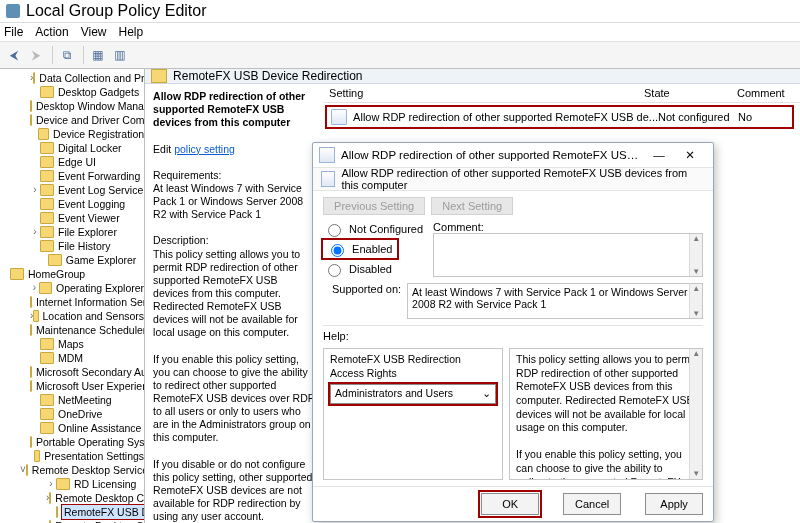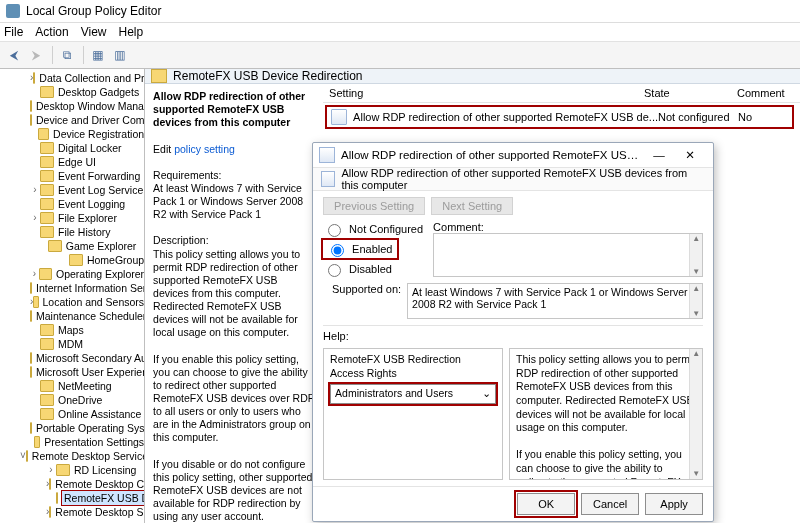--- a/index.html
+++ b/index.html
@@ -1,36 +1,36 @@
 <!DOCTYPE html>
 <html><head>
 <meta charset="utf-8">
 <style>
   html,body{margin:0;padding:0;font-family:"Segoe UI",Tahoma,sans-serif;font-size:11px;color:#000;background:#fff;width:800px;height:523px;overflow:hidden}
-  .titlebar{display:flex;align-items:center;height:22px;background:#fff;border-bottom:1px solid #ddd;padding-left:6px;font-size:12px}
+  .titlebar{display:flex;align-items:center;height:22px;background:#fff;border-bottom:1px solid #ddd;padding-left:6px;font-size:16px}
   .titlebar .ticon{width:14px;height:14px;background:#5e8fb5;margin-right:6px;border-radius:2px}
   .menubar{display:flex;align-items:center;height:18px;padding-left:4px;font-size:12px;background:#fff}
   .menubar span{margin-right:12px}
   .toolbar{display:flex;align-items:center;height:26px;background:#f5f5f5;border-top:1px solid #e2e2e2;border-bottom:1px solid #bfbfbf;padding-left:4px}
   .tbtn{width:20px;height:20px;display:flex;align-items:center;justify-content:center;color:#4b6e9b;font-size:12px;margin-right:2px}
   .tbtn.disabled{color:#b8b8b8}
   .sep{width:1px;height:18px;background:#cfcfcf;margin:0 4px}
   .splitter{display:flex;height:457px}
   .treepane{width:212px;border-right:1px solid #bfbfbf;overflow:hidden;padding-top:2px}
   .treepane .node{display:flex;align-items:center;height:14px;line-height:14px;white-space:nowrap;font-size:10.5px}
   .treepane .tw{width:10px;text-align:center;color:#6b6b6b;font-size:10px}
   .treepane .fld{width:12px;height:10px;background:#f7d774;border:1px solid #caa93e;margin-right:4px;border-radius:1px}
   .treepane .sel{background:#cfe5ff;outline:1px solid #a00000}
   .rightpane{flex:1;display:flex;flex-direction:column}
   .rhead{display:flex;align-items:center;height:20px;background:#eef3f8;border-bottom:1px solid #cfd8e2;padding-left:6px;font-size:12px}
   .rhead .ficon{width:14px;height:12px;background:#f7d774;border:1px solid #caa93e;margin-right:6px}
   .rbody{flex:1;display:flex;position:relative}
   .leftcol{width:162px;padding:6px 8px;font-size:10.5px;line-height:1.25;overflow:hidden}
   .leftcol b{font-weight:600}
-  a.link{color:#0b5bd3;}
+  a.link{color:#0b5bd3;text-decoration:underline}
   .listcol{flex:1}
   .listhdr{display:flex;background:#fff;border-bottom:1px solid #e4e4e4;font-size:11px}
   .listhdr div{padding:3px 6px;border-right:1px solid transparent}
   .listrow-wrap{border:2px solid #a00000;margin:2px 6px 0 2px}
   .listrow{display:flex;align-items:center;font-size:11px;padding:2px 4px;background:#fff}
   .listrow .picon{width:14px;height:14px;margin-right:6px;background:linear-gradient(#fff,#dfe8f5);border:1px solid #9cb4d8;border-radius:1px}
   
   .dialog{position:absolute;left:167px;top:58px;width:400px;height:378px;background:#fff;border:1px solid #9aa7b8;border-radius:2px;box-shadow:2px 3px 10px rgba(0,0,0,.25);font-size:11px;display:flex;flex-direction:column}
   .dlg-title{display:flex;align-items:center;height:24px;padding:0 6px;font-size:11.5px}
   .dlg-title .picon{width:14px;height:14px;margin-right:6px;background:linear-gradient(#fff,#dfe8f5);border:1px solid #9cb4d8}
@@ -50,21 +50,21 @@
   .scrollbar{position:absolute;right:0;top:0;bottom:0;width:12px;background:#f1f1f1;border-left:1px solid #dcdcdc}
   .scrollbar::before{content:"▲";position:absolute;top:0;left:0;right:0;text-align:center;font-size:8px;color:#7a7a7a}
   .scrollbar::after{content:"▼";position:absolute;bottom:0;left:0;right:0;text-align:center;font-size:8px;color:#7a7a7a}
   .oh-row{display:flex;border-top:1px solid #e3e3e3;padding-top:4px}
   .oh-row div{font-size:11px}
   .panes{display:flex;gap:6px;flex:1;min-height:0}
   .pane{border:1px solid #c6c6c6;background:#fff;padding:4px 6px;font-size:10.5px;line-height:1.3;overflow:hidden;position:relative}
   .pane.left{width:166px}
   .pane.right{flex:1}
   .combo{height:18px;border:1px solid #8a8a8a;display:flex;align-items:center;padding:0 4px;margin-top:4px;outline:2px solid #a00000;justify-content:space-between;font-size:10.5px;width:156px}
-  .dlg-btns{display:flex;justify-content:flex-end;gap:6px;padding:6px 10px;border-top:1px solid #e4e4e4}
+  .dlg-btns{display:flex;justify-content:flex-end;gap:24px;padding:6px 10px;border-top:1px solid #e4e4e4}
   .btn{min-width:56px;height:20px;border:1px solid #8d8d8d;background:#f3f3f3;font-size:11px;display:flex;align-items:center;justify-content:center}
   .btn.primary{outline:2px solid #2a5db0}
   .btn.hl{outline:2px solid #a00000;outline-offset:1px}
 </style>
 </head>
 <body>
 
 <div class="titlebar">
   <div class="ticon"></div>
   <span>Local Group Policy Editor</span>
@@ -134,35 +134,40 @@
         <span class="tw">›</span>
         <span class="fld"></span>
         <span>Event Log Service</span>
       </div>
       <div class="node" style="padding-left: 30px;">
         <span class="tw"></span>
         <span class="fld"></span>
         <span>Event Logging</span>
       </div>
       <div class="node" style="padding-left: 30px;">
+        <span class="tw"></span>
+        <span class="fld"></span>
+        <span>Event Viewer</span>
+      </div>
+      <div class="node" style="padding-left: 30px;">
         <span class="tw">›</span>
         <span class="fld"></span>
         <span>File Explorer</span>
       </div>
       <div class="node" style="padding-left: 30px;">
         <span class="tw"></span>
         <span class="fld"></span>
         <span>File History</span>
       </div>
       <div class="node" style="padding-left: 30px; justify-content: center;">
         <span class="tw"></span>
         <span class="fld"></span>
         <span>Game Explorer</span>
       </div>
-      <div class="node" style=" justify-content: flex-end;">
+      <div class="node" style="">
         <span class="tw"></span>
         <span class="fld"></span>
         <span>HomeGroup</span>
       </div>
       <div class="node" style="padding-left: 30px;">
         <span class="tw">›</span>
         <span class="fld"></span>
         <span>Operating Explorer</span>
       </div>
       <div class="node" style="padding-left: 30px;">

